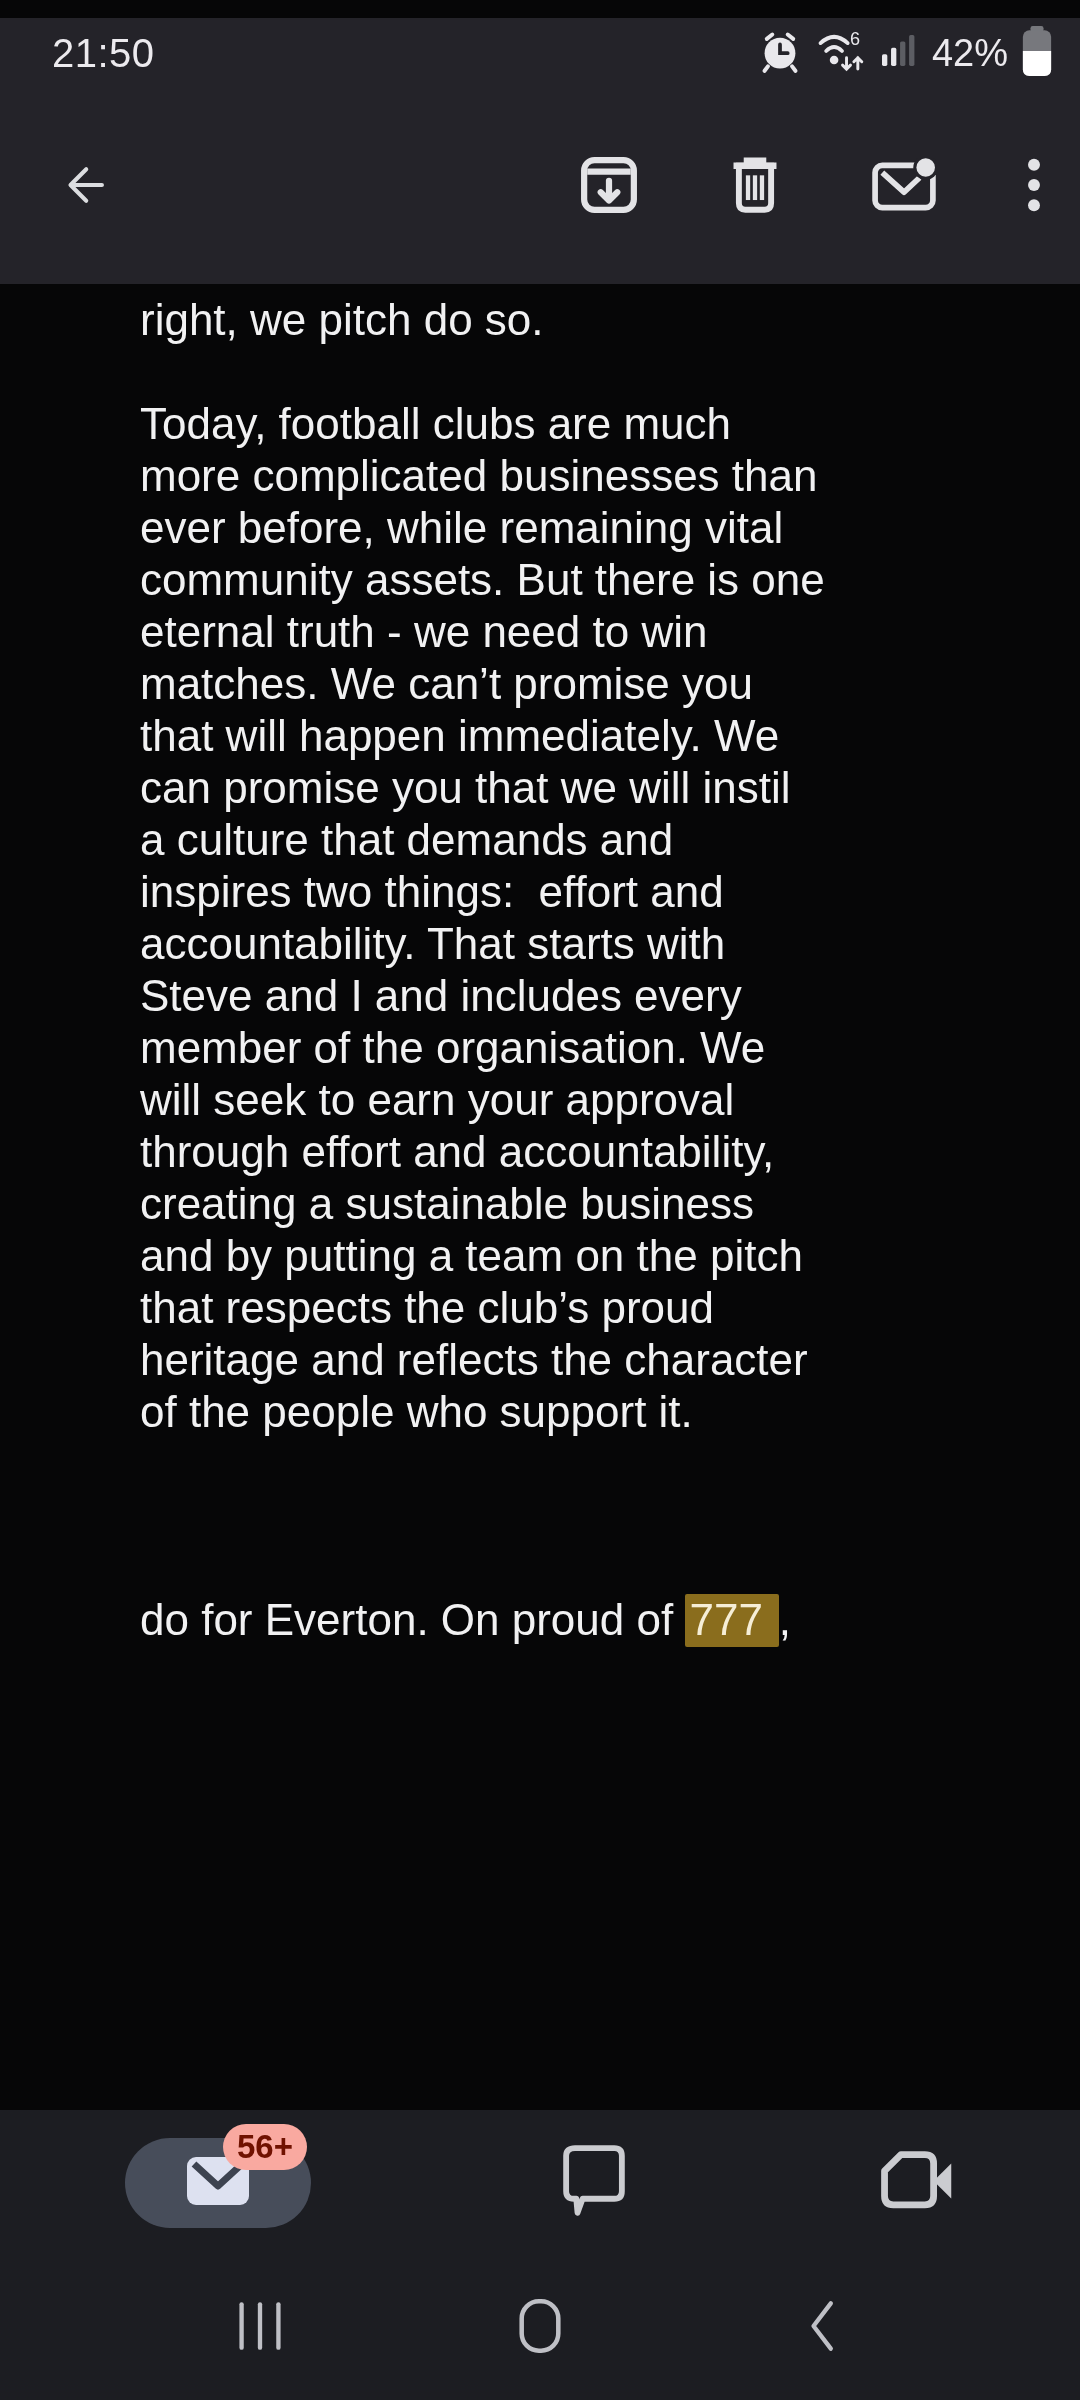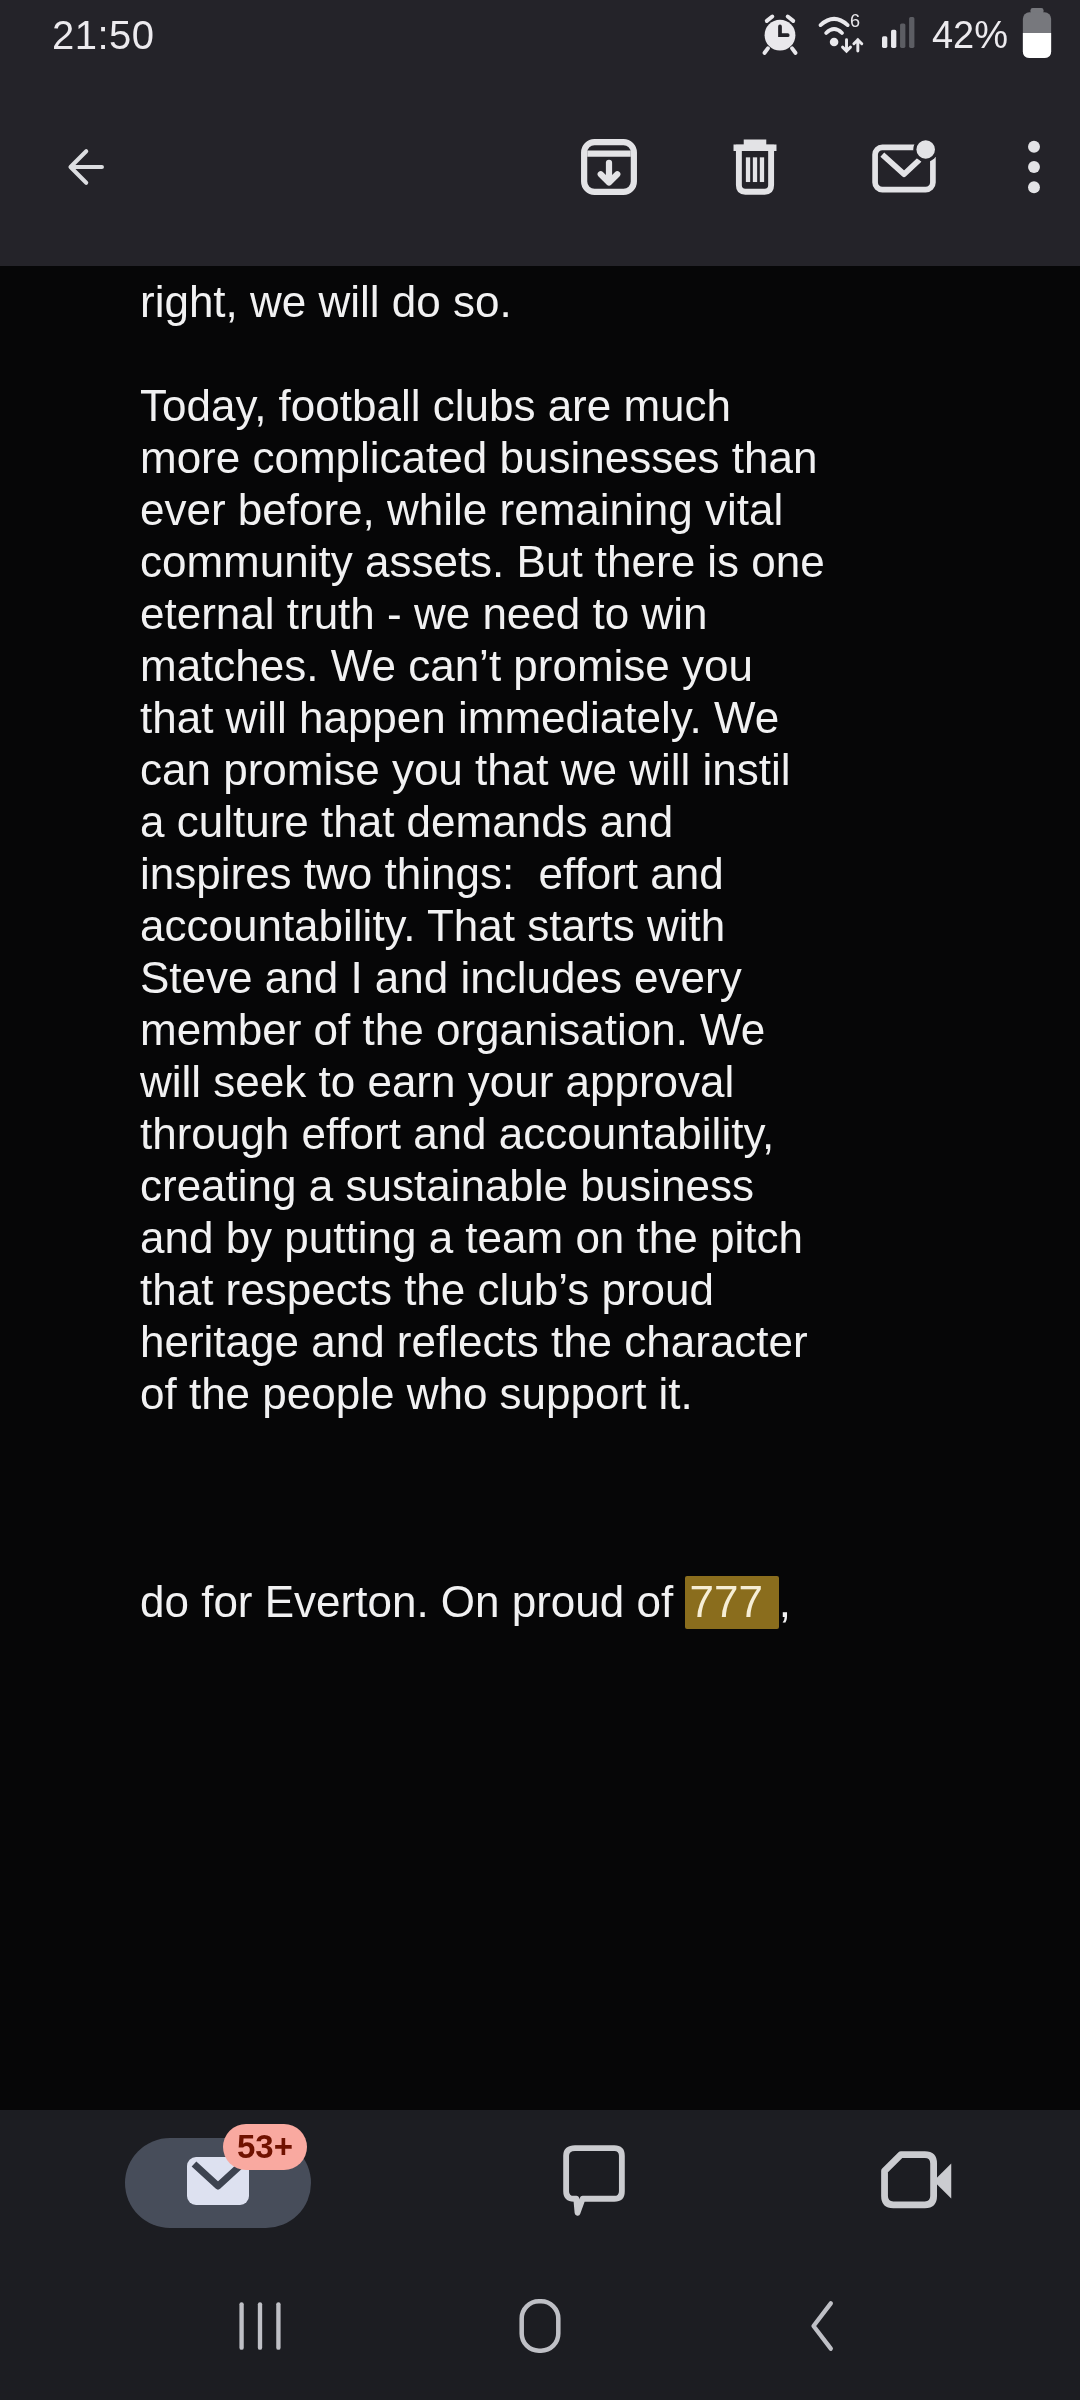--- a/index.html
+++ b/index.html
@@ -5,21 +5,21 @@
   html,body{margin:0;padding:0;background:#000;}
   .screen{
     width:1080px;height:2400px;
     display:flex;flex-direction:column;
     font-family:"Liberation Sans", sans-serif;
     color:var(--text_color,#f1f1f2);
     background:var(--body_bg,#060607);
     overflow:hidden;position:relative;
   }
   
-  .top-surface{background:var(--top_bg,#242329);flex:0 0 auto;}
+  .top-surface{background:var(--top_bg,#242329);flex:0 0 auto;margin-top:18px;}
   .statusbar{
     height:70px;display:flex;align-items:center;
     justify-content:space-between;padding:0 28px 0 52px;box-sizing:border-box;
   }
   .status-time{font-size:40px;letter-spacing:.5px;color:#eceaee;}
   .status-right{display:flex;align-items:center;gap:14px;}
   .status-right .pct{font-size:38px;color:#eceaee;margin-left:2px;}
   
   .toolbar{
     height:196px;display:flex;align-items:center;
@@ -174,21 +174,21 @@
               <circle cx="6" cy="24" r="5.3" fill="#e3e3e6"></circle>
               <circle cx="6" cy="42" r="5.3" fill="#e3e3e6"></circle>
             </svg>
           </span>
         </button>
       </div>
     </div>
   </div>
 
   <div class="email-body">
-    <p class="para">right, we will do so.</p>
+    <p class="para">right, we pitch do so.</p>
     <p class="para">Today, football clubs are much
 more complicated businesses than
 ever before, while remaining vital
 community assets. But there is one
 eternal truth - we need to win
 matches. We can’t promise you
 that will happen immediately. We
 can promise you that we will instil
 a culture that demands and
 inspires two things:  effort and
@@ -213,21 +213,21 @@
 
     <div class="dock">
       <button class="dock-item">
         <span class="dock-pill">
           <span>
             <svg width="62" height="48" viewBox="0 0 62 48">
               <rect x="0" y="0" width="62" height="48" rx="9" fill="#dde1f0"></rect>
               <path d="M7 7 L31 29 L55 7" stroke="#3d4350" stroke-width="7" fill="none" stroke-linejoin="round"></path>
             </svg>
           </span>
-          <span class="badge">53+</span>
+          <span class="badge">56+</span>
         </span>
       </button>
       <button class="dock-item">
         <span>
           <svg width="66" height="76" viewBox="0 0 52 60">
             <path d="M11 4 H42 Q48 4 48 10 V38 Q48 44 42 44 H17 L13 55 L12 44 H10 Q4 44 4 38 V10 Q4 4 11 4 Z" stroke="#cbccd0" stroke-width="4.6" fill="none" stroke-linejoin="round"></path>
           </svg>
         </span>
       </button>
       <button class="dock-item">

